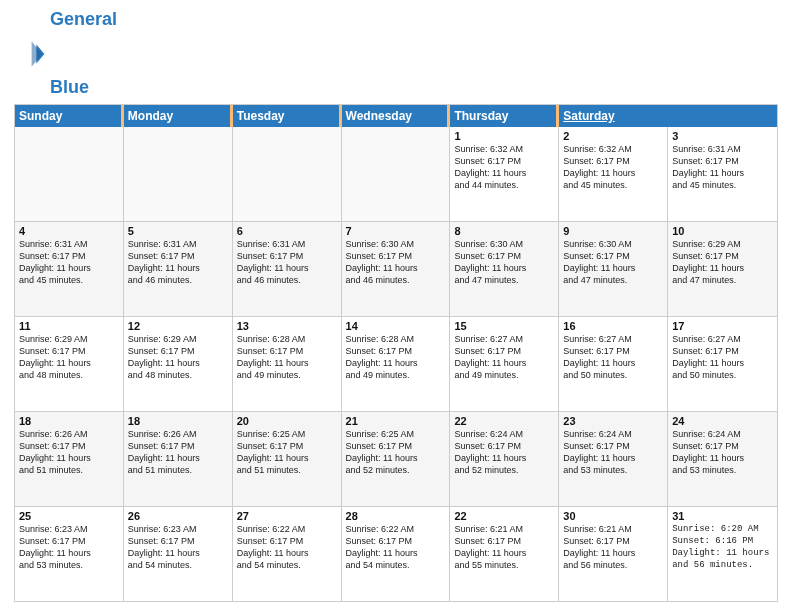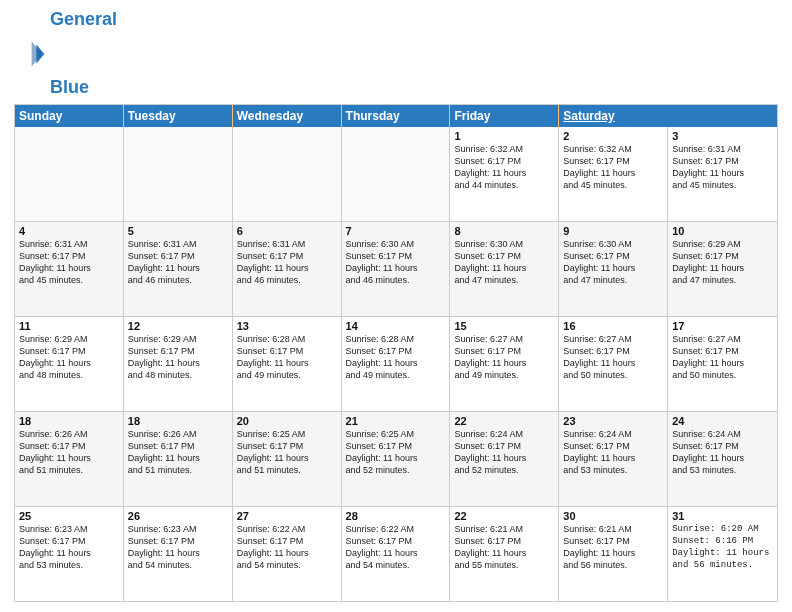--- a/index.html
+++ b/index.html
@@ -63,21 +63,21 @@
     .cal-header {
       display: grid;
       grid-template-columns: repeat(7, 1fr);
       background: #2a7abf;
     }
     .cal-header-cell {
       color: #fff;
       font-size: 12px;
       font-weight: bold;
       padding: 4px 4px;
-      border-right: 1px solid #fdba74;
+      border-right: 3px solid #fdba74;
       text-align: left;
     }
     .cal-header-cell:last-child { border-right: none; text-decoration: underline; }
     .cal-body {
       flex: 1;
       display: flex;
       flex-direction: column;
     }
     .cal-row {
       display: grid;
@@ -128,24 +128,24 @@
     </div>
     <div class="title-block">
       <div class="month-title"></div>
       <div class="subtitle"></div>
     </div>
   </div>
 
   <div class="calendar">
     <div class="cal-header" id="cal-header">
         <div class="cal-header-cell">Sunday</div>
+        <div class="cal-header-cell">Monday</div>
         <div class="cal-header-cell">Tuesday</div>
         <div class="cal-header-cell">Wednesday</div>
         <div class="cal-header-cell">Thursday</div>
-        <div class="cal-header-cell">Friday</div>
         <div class="cal-header-cell">Saturday</div>
       </div>
     <div class="cal-body" id="cal-body">
         <div class="cal-row">
           <div class="cal-cell empty"></div>
           <div class="cal-cell empty"></div>
           <div class="cal-cell empty"></div>
           <div class="cal-cell empty"></div>
           <div class="cal-cell">
             <span class="day-num">1</span>

